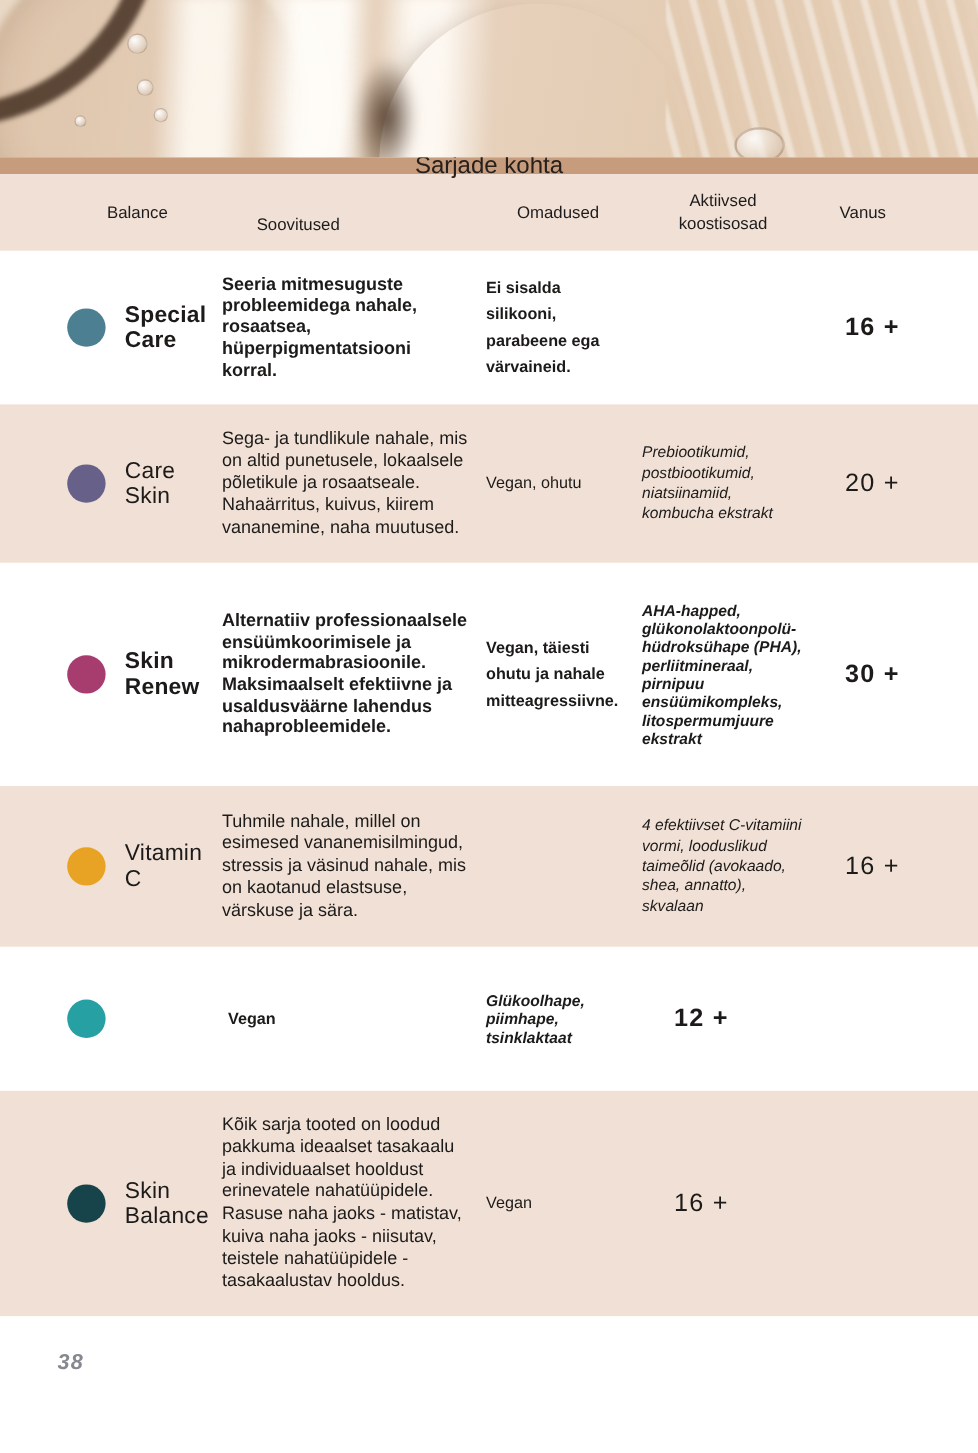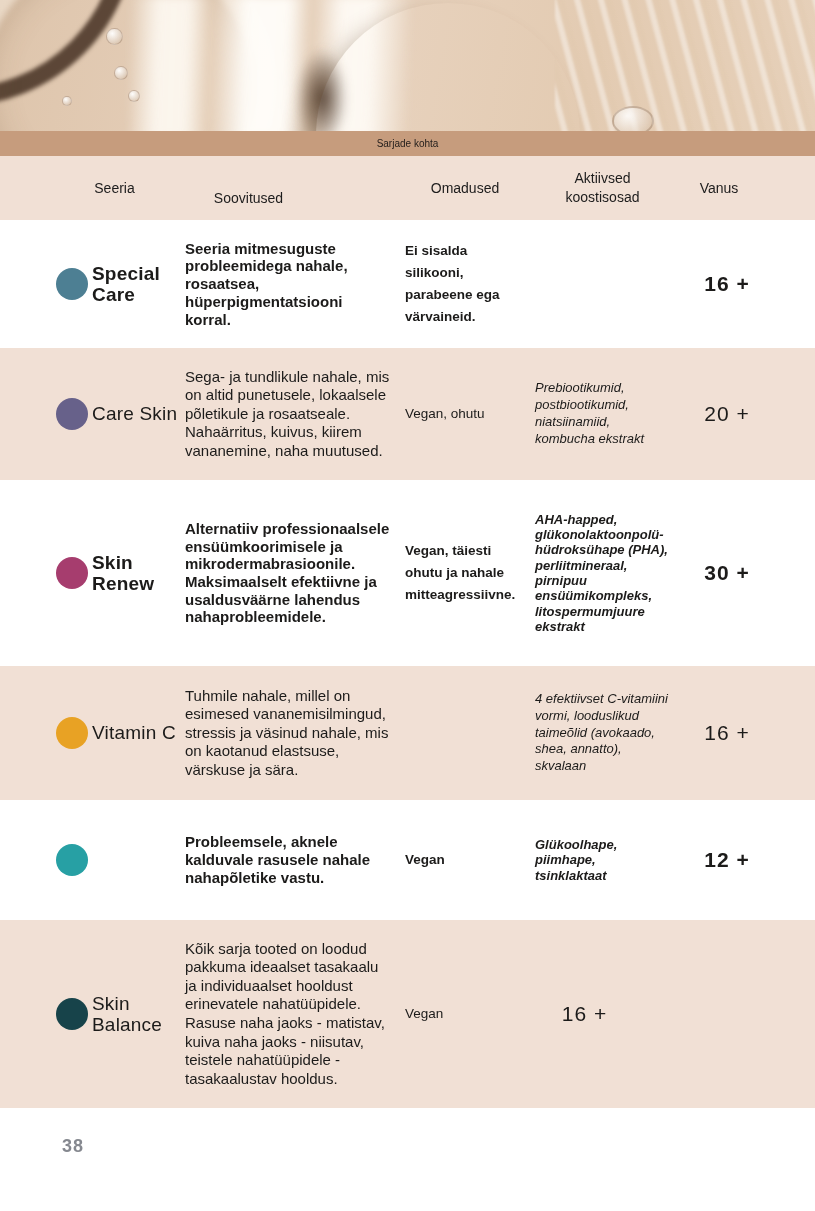--- a/index.html
+++ b/index.html
@@ -33,50 +33,50 @@
     filter:blur(5px);}
   .h-disc{left:316px;top:3px;width:264px;height:264px;border-radius:50%;
     background:radial-gradient(circle at 47% 32%,#fbf6ee 0%,#f4ead e 50%,#f2e7da 55%,#e8d8c6 80%,#ddcab2 100%);
     box-shadow:-14px 12px 22px rgba(100,70,45,.32);}
   .h-streaks{left:555px;top:-10px;width:270px;height:155px;opacity:.75;filter:blur(1px);
     background:repeating-linear-gradient(75deg,rgba(255,255,255,0) 0 9px,rgba(255,255,255,.55) 11px 15px,rgba(222,198,170,.30) 17px 23px);}
   .h-droplet{left:612px;top:106px;width:38px;height:26px;border-radius:50%;
     background:radial-gradient(circle at 35% 30%,rgba(255,255,255,.85),rgba(200,170,140,.45));
     border:2px solid rgba(150,120,95,.4);filter:blur(.5px);}
   
-  .banner{height:25px;display:flex;align-items:center;justify-content:center;
-    font-size:10px;color:#26201d;}
+  .banner{height:14px;display:flex;align-items:center;justify-content:center;
+    font-size:20px;color:#26201d;}
   
   .grid-row{display:grid;grid-template-columns:185px 215px 130px 145px 1fr;align-items:center;}
   .thead{height:64px;font-size:14px;color:#1d1c1c;}
   .th{text-align:center;line-height:1.35;}
   .th-seeria{transform:translateX(22px);}
   .th-soovitused{transform:translateX(-44px);margin-top:21px;}
   .th-aktiivsed{white-space:pre-line;}
   .th-vanus{padding-right:52px;}
   .trow{background:#fff;}
   .trow.alt{background:#f1e0d5;}
   .r1{height:128px}.r2{height:132px}.r3{height:186px}.r4{height:134px}.r5{height:120px}.r6{height:188px}
-  .c-series{display:flex;align-items:center;gap:4px;padding-left:56px;}
+  .c-series{display:flex;align-items:center;gap:16px;padding-left:56px;}
   .dot{width:32px;height:32px;border-radius:50%;flex-shrink:0;}
   .sname{font-size:19px;line-height:1.12;letter-spacing:.2px;}
   .c-soov{font-size:15px;line-height:1.24;padding-right:8px;}
   .c-omad{font-size:13.5px;line-height:1.32;padding:0 4px 0 5px;}
   .c-akt{font-size:13px;line-height:1.3;padding:0 6px 0 5px;font-style:italic;}
   .c-vanus{font-size:21px;text-align:center;padding-right:36px;letter-spacing:1px;}
   
   .f-round .sname,.f-round .c-soov,.f-round .c-omad,.f-round .c-akt,.f-round .c-vanus{font-weight:700;}
   .f-round .c-soov{line-height:1.18;}
   .f-round .c-omad{line-height:1.62;}
   .f-round .c-akt{line-height:1.18;}
   .f-light .sname{font-weight:400;}
   
   .footer{height:101px;position:relative;background:#fff;}
-  .page-num{position:absolute;left:62px;top:28px;font-size:18px;font-weight:700;
-    color:#85888f;letter-spacing:1px;}
+  .page-num{position:absolute;left:48px;top:28px;font-size:18px;font-weight:700;
+    color:#85888f;letter-spacing:1px;font-style:italic;}
 </style>
 </head>
 <body>
 
 <div class="page">
 
   <div class="hero">
     <div class="h-arc-tl"></div>
     <div class="h-gel"></div>
     <div class="h-smears"></div>
@@ -88,21 +88,21 @@
     <div class="h-disc"></div>
     <div class="h-streaks"></div>
     <div class="h-droplet"></div>
   </div>
 
   <div class="banner" style="background-color: rgb(198, 156, 125);">
     <span>Sarjade kohta</span>
   </div>
 
   <div class="grid-row thead" style="background-color: rgb(241, 224, 213);">
-    <div class="th th-seeria">Seeria</div>
+    <div class="th th-seeria">Balance</div>
     <div class="th th-soovitused">Soovitused</div>
     <div class="th">Omadused</div>
     <div class="th th-aktiivsed">Aktiivsed
 koostisosad</div>
     <div class="th th-vanus">Vanus</div>
   </div>
 
   <div class="grid-row trow r1 f-round">
     <div class="c-series">
       <span class="dot" style="background-color: rgb(77, 127, 147);"></span>
@@ -144,21 +144,20 @@
     <div class="c-soov">Tuhmile nahale, millel on esimesed vananemisilmingud, stressis ja väsinud nahale, mis on kaotanud elastsuse, värskuse ja sära.</div>
     <div class="c-omad"></div>
     <div class="c-akt">4 efektiivset C-vitamiini vormi, looduslikud taimeõlid (avokaado, shea, annatto), skvalaan</div>
     <div class="c-vanus">16 +</div>
   </div>
 
   <div class="grid-row trow r5 f-round">
     <div class="c-series">
       <span class="dot" style="background-color: rgb(39, 160, 164);"></span>
     </div>
-    <div class="c-soov">Probleemsele, aknele kalduvale rasusele nahale nahapõletike vastu.</div>
     <div class="c-omad">Vegan</div>
     <div class="c-akt">Glükoolhape, piimhape, tsinklaktaat</div>
     <div class="c-vanus">12 +</div>
   </div>
 
   <div class="grid-row trow alt r6 f-light">
     <div class="c-series">
       <span class="dot" style="background-color: rgb(23, 67, 74);"></span>
       <span class="sname">Skin Balance</span>
     </div>

